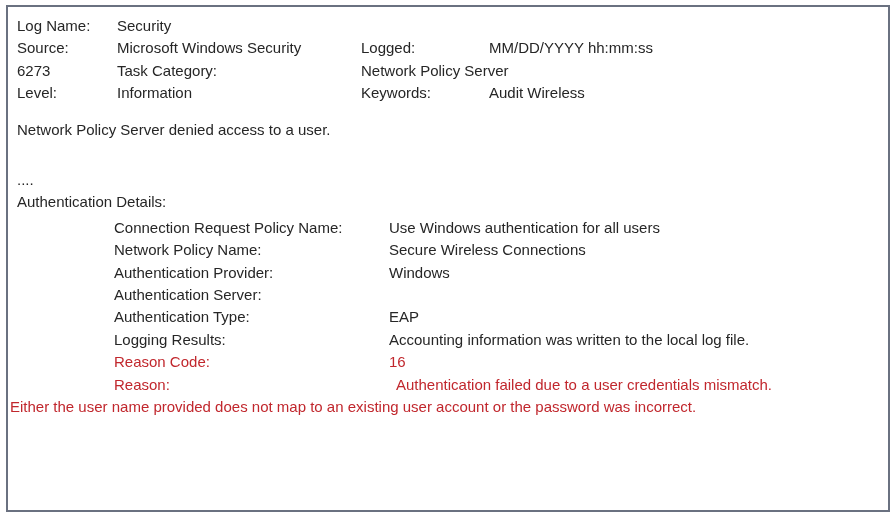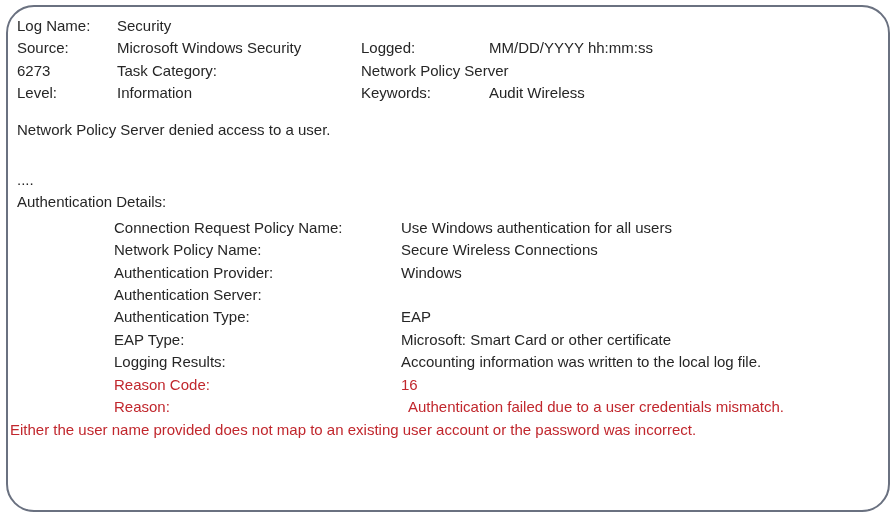--- a/index.html
+++ b/index.html
@@ -1,21 +1,21 @@
 <!DOCTYPE html>
 <html style="--border: #6A7180; --text: #262626; --red: #C1272D; --bg: #FFFFFF;"><head>
 <meta charset="utf-8">
 <style>
   :root{
     --border:#6A7180;
     --text:#262626;
     --red:#C1272D;
     --bg:#FFFFFF;
   }
-  *{box-sizing:border-box;margin:0;padding:0;border-radius:28px;}
+  *{box-sizing:border-box;margin:0;padding:0;}
   html,body{width:896px;height:521px;background:var(--bg);}
   body{
     font-family:"Liberation Sans",sans-serif;
     font-size:15px;
     line-height:22.4px;
     color:var(--text);
     position:relative;
     overflow:hidden;
   }
   .event-box{
@@ -30,21 +30,20 @@
     grid-template-columns:100px 244px 128px auto;
   }
   .desc{margin-top:14px;}
   .dots{margin-top:28px;}
   .section-title{}
   .detail-rows{margin-top:3px;}
   .detail-row{
     display:grid;
     grid-template-columns:275px auto;
     padding-left:97px;
-    gap:12px;
   }
   .detail-row.red{color:var(--red);}
   .detail-row.indent-val .val{padding-left:7px;}
   .footer-line{
     color:var(--red);
     margin-left:-7px;
   }
   .cell{white-space:nowrap;overflow:visible;}
 </style>
 </head>
@@ -98,24 +97,20 @@
       <span class="cell val">Windows</span>
     </div>
     <div class="detail-row">
       <span class="cell">Authentication Server:</span>
     </div>
     <div class="detail-row">
       <span class="cell">Authentication Type:</span>
       <span class="cell val">EAP</span>
     </div>
     <div class="detail-row">
-      <span class="cell">EAP Type:</span>
-      <span class="cell val">Microsoft: Smart Card or other certificate</span>
-    </div>
-    <div class="detail-row">
       <span class="cell">Logging Results:</span>
       <span class="cell val">Accounting information was written to the local log file.</span>
     </div>
     <div class="detail-row red">
       <span class="cell">Reason Code:</span>
       <span class="cell val">16</span>
     </div>
     <div class="detail-row red indent-val">
       <span class="cell">Reason:</span>
       <span class="cell val">Authentication failed due to a user credentials mismatch.</span>

